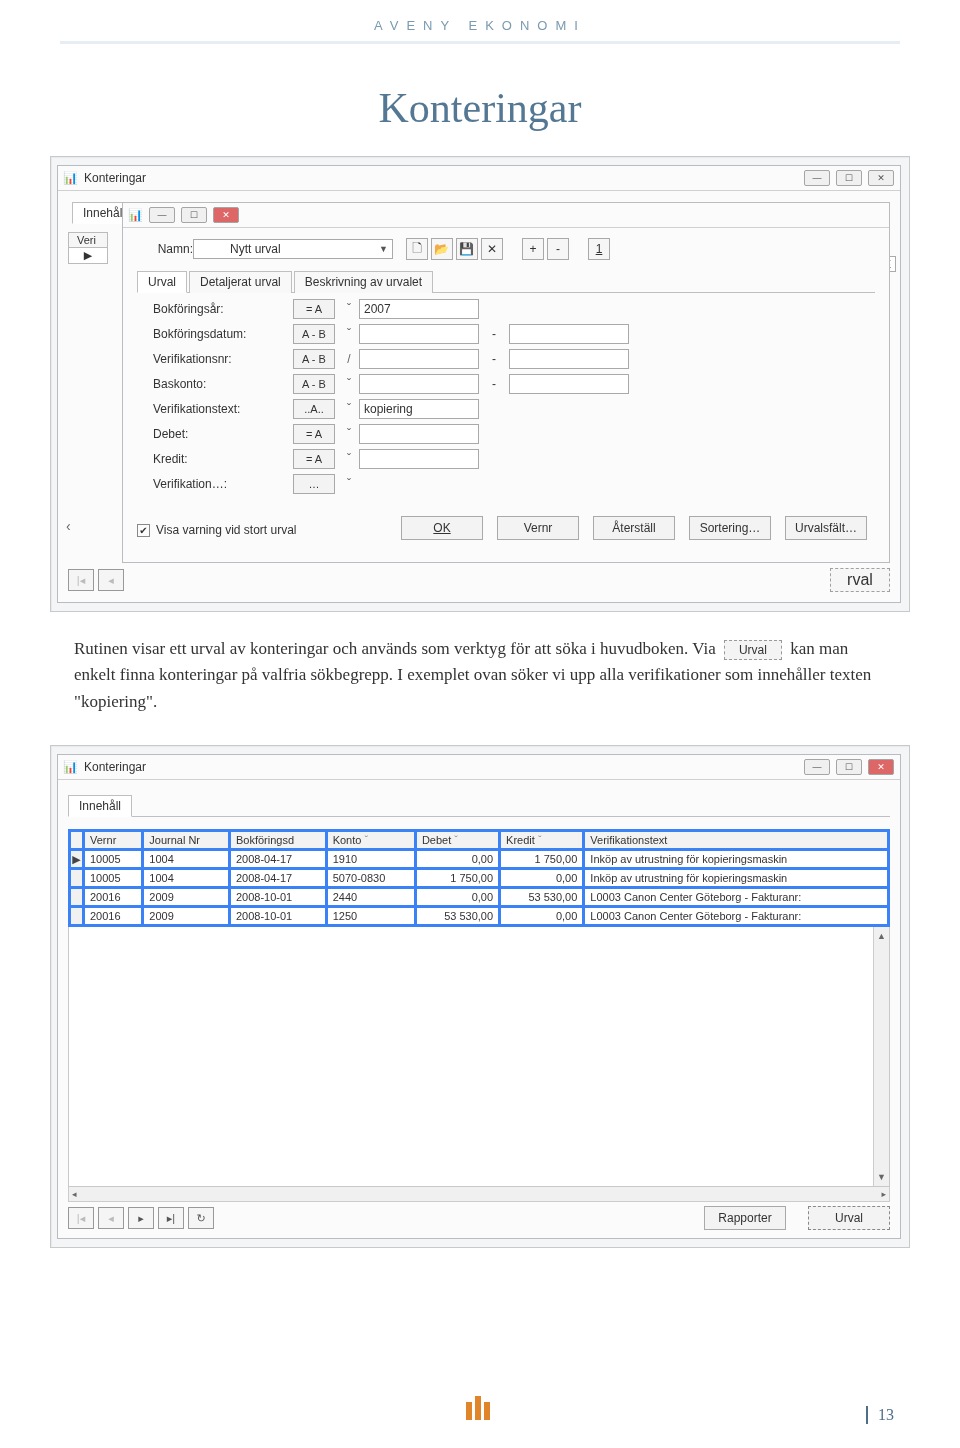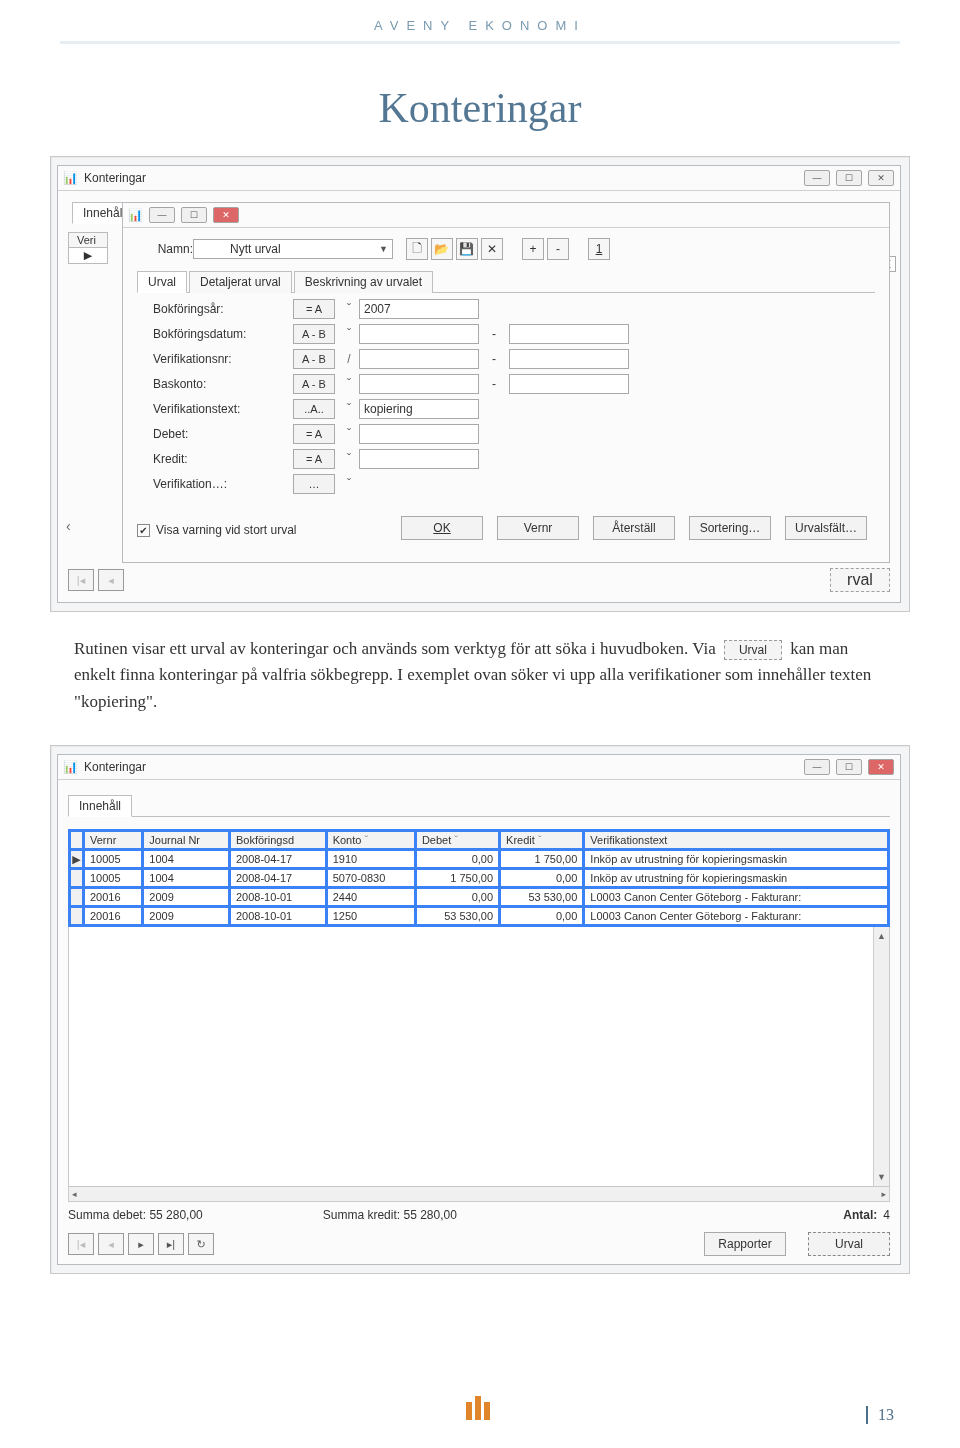--- a/index.html
+++ b/index.html
@@ -461,29 +461,20 @@
           </tbody>
       </table>
       <div class="tbl-empty">
         <div class="scroll-v"></div>
       </div>
       <div class="scroll-h">
           <span>◂</span>
           <span>▸</span>
         </div>
     </div>
-    <div class="statusbar">
-      <span>Summa debet: 55 280,00</span>
-      <span style="width:120px;"></span>
-      <span>Summa kredit: 55 280,00</span>
-      <span class="spacer"></span>
-      <span class="antal-b">Antal:</span>
-      <span style="width:6px;"></span>
-      <span>4</span>
-    </div>
     <div class="nav-footer">
       <span class="nav-btn" style="color:#bbb">|◂</span>
       <span class="nav-btn" style="color:#bbb">◂</span>
       <span class="nav-btn">▸</span>
       <span class="nav-btn">▸|</span>
       <span class="nav-btn">↻</span>
       <span style="flex:1"></span>
       <span class="btn">Rapporter</span>
       <span style="width:14px;"></span>
       <span class="btn" style="border:1px dashed #888;">Urval</span>

